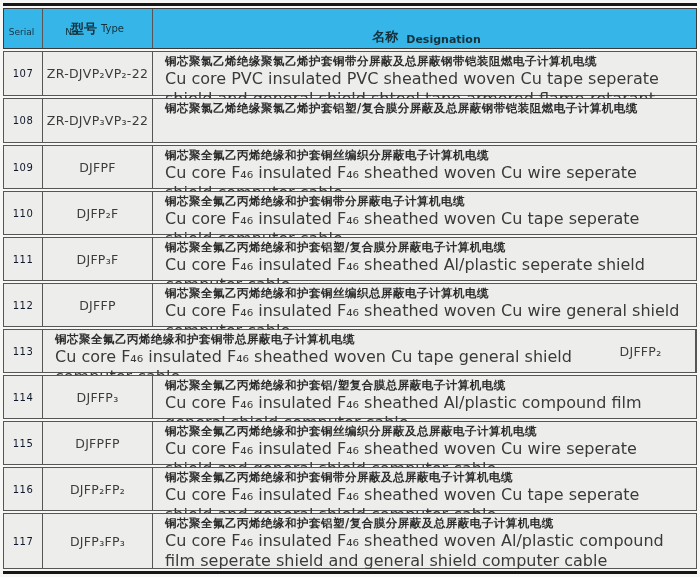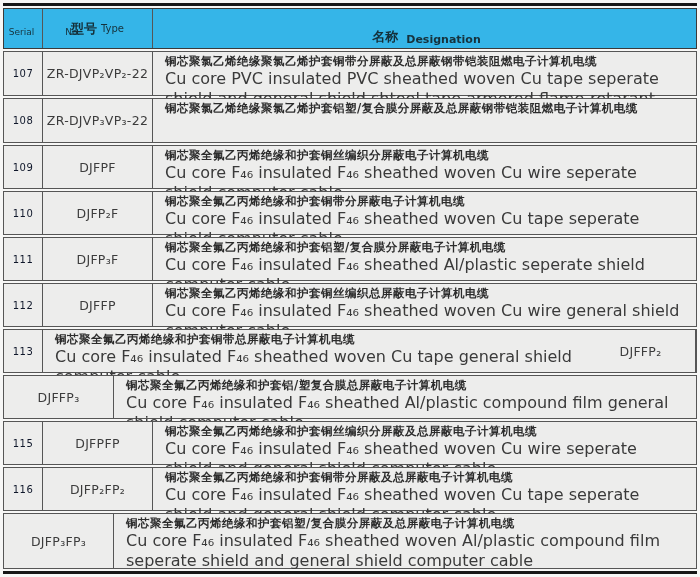--- a/index.html
+++ b/index.html
@@ -137,20 +137,23 @@
       <div class="cell c-desig">
         <div class="zh">铜芯聚全氟乙丙烯绝缘和护套铜带总屏蔽电子计算机电缆</div>
         <div class="en">Cu core F₄₆ insulated F₄₆ sheathed woven Cu tape general shield computer cable</div>
       </div>
       <div class="cell c-type">
           <span class="type-code">DJFFP₂</span>
         </div>
     </div>
 
     <div class="row r-std">
+      <div class="cell c-serial">
+          <span class="serial-num">114</span>
+        </div>
       <div class="cell c-type">
           <span class="type-code">DJFFP₃</span>
         </div>
       <div class="cell c-desig">
         <div class="zh">铜芯聚全氟乙丙烯绝缘和护套铝/塑复合膜总屏蔽电子计算机电缆</div>
         <div class="en">Cu core F₄₆ insulated F₄₆ sheathed Al/plastic compound film general shield computer cable</div>
       </div>
     </div>
 
     <div class="row r-std">
@@ -173,20 +176,23 @@
       <div class="cell c-type">
           <span class="type-code">DJFP₂FP₂</span>
         </div>
       <div class="cell c-desig">
         <div class="zh">铜芯聚全氟乙丙烯绝缘和护套铜带分屏蔽及总屏蔽电子计算机电缆</div>
         <div class="en">Cu core F₄₆ insulated F₄₆ sheathed woven Cu tape seperate shield and general shield computer cable</div>
       </div>
     </div>
 
     <div class="row r-tall">
+      <div class="cell c-serial">
+          <span class="serial-num">117</span>
+        </div>
       <div class="cell c-type">
           <span class="type-code">DJFP₃FP₃</span>
         </div>
       <div class="cell c-desig">
         <div class="zh">铜芯聚全氟乙丙烯绝缘和护套铝塑/复合膜分屏蔽及总屏蔽电子计算机电缆</div>
         <div class="en">Cu core F₄₆ insulated F₄₆ sheathed woven Al/plastic compound film seperate shield and general shield computer cable</div>
       </div>
     </div>
 
   </div>

